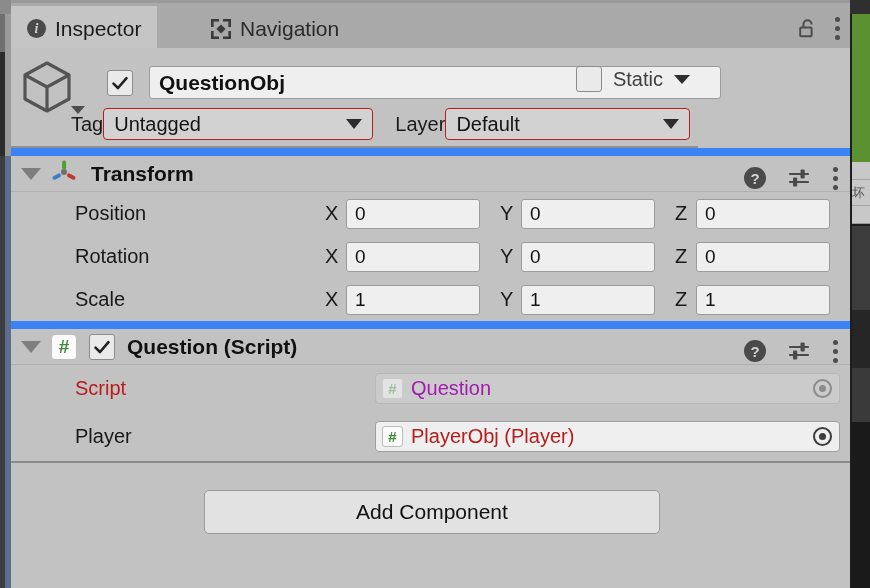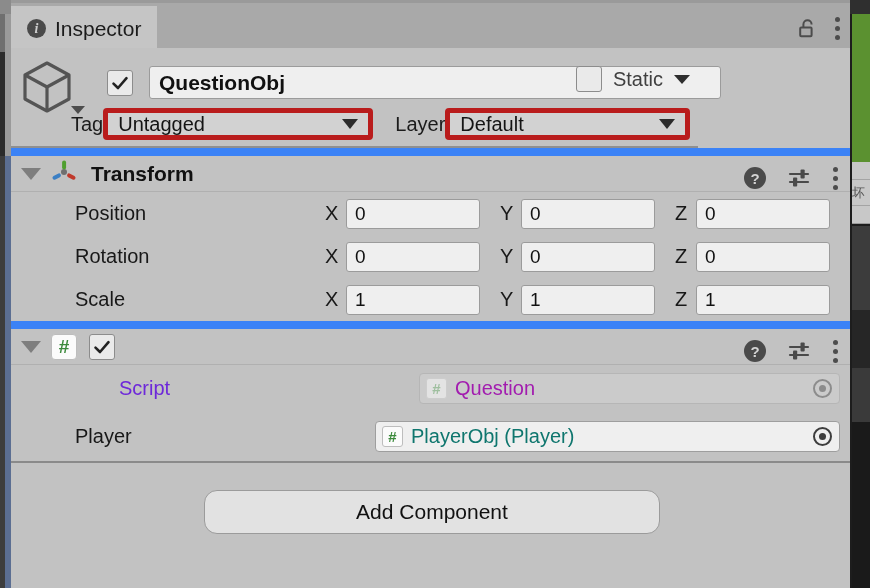--- a/index.html
+++ b/index.html
@@ -112,21 +112,21 @@
     padding: 0 9px; line-height: 31px;
     overflow: hidden; white-space: nowrap;
   }
   .static-wrap { position: absolute; right: 8px; top: 18px; display: flex; align-items: center; gap: 11px; }
   .static-label { font-size: 20px; color: #404040; }
   .caret-dn { width: 0; height: 0; border-left: 8px solid transparent; border-right: 8px solid transparent; border-top: 9px solid #2e2e2e; }
 
   .tl-row { position: absolute; left: 60px; top: 60px; right: 8px; display: flex; align-items: center; }
   .fld-label { font-size: 20px; color: #1b1b1b; white-space: nowrap; }
   .dropdown {
-    height: 32px; background: #d2d2d2; border: 5px solid #b91c1c; border-radius: 4px;
+    height: 32px; background: #d2d2d2; border: 1px solid #b91c1c; border-radius: 4px;
     display: flex; align-items: center; justify-content: space-between;
     padding: 0 10px 0 10px; font-size: 20px; color: #141414;
   }
   .dropdown .dd-caret { width:0; height:0; border-left:8px solid transparent; border-right:8px solid transparent; border-top:10px solid #2c2c2c; margin-left: 10px; }
   .dd-tag { width: 314px; }
   .dd-layer { width: 284px; }
 
   
   .comp-head {
     position: relative; height: 44px; width: 839px;
@@ -167,49 +167,49 @@
   .axis-letter { font-size: 20px; color: #181818; width: 13px; }
   .num-field {
     width: 134px; height: 30px; background: #efefef;
     border: 1px solid #9b9b9b; border-radius: 3px;
     font-size: 19px; color: #111; padding: 0 8px; line-height: 28px;
   }
 
   
   .orow { display: flex; align-items: center; height: 40px; padding-left: 36px; padding-right: 10px; }
   .orow-label { font-size: 20px; color: #181818; width: 300px; }
-  .orow-label.dim { color: #6d28d9; margin-left: 44px; }
+  .orow-label.dim { color: #b91c1c; }
   .obj-field {
     flex: 1; height: 31px; border-radius: 4px;
     display: flex; align-items: center;
     border: 1px solid #9e9e9e; background: #efefef;
     overflow: hidden;
   }
   .obj-field.dim { background: #cbcbcb; border-color: #b6b6b6; }
-  .obj-field-text { font-size: 20px; color: #0f766e; margin-left: 8px; white-space: nowrap; }
+  .obj-field-text { font-size: 20px; color: #b91c1c; margin-left: 8px; white-space: nowrap; }
   .obj-field.dim .obj-field-text { color: #a21caf; }
   .obj-pick {
     margin-left: auto; width: 34px; height: 29px;
     display: flex; align-items: center; justify-content: center; flex: none;
   }
   .obj-pick .ring {
     width: 19px; height: 19px; border-radius: 50%; border: 2px solid #3d3d3d;
     display: flex; align-items: center; justify-content: center;
   }
   .obj-pick .ring i { width: 7px; height: 7px; border-radius: 50%; background: #3d3d3d; display: block; }
   .obj-field.dim .obj-pick .ring { border-color: #8c8c8c; }
   .obj-field.dim .obj-pick .ring i { background: #8c8c8c; }
   .cs-pad { margin-left: 6px; }
 
   
   .footer { border-top: 2px solid #8a8a8a; width: 839px; height: 102px; background: #c2c2c2; position: relative; }
   .add-btn {
     position: absolute; left: 193px; top: 27px;
     width: 456px; height: 44px;
-    background: #e2e2e2; border: 1px solid #9b9b9b; border-radius: 13px;
+    background: #e2e2e2; border: 1px solid #9b9b9b; border-radius: 5px;
     font-size: 21px; color: #111;
     display: flex; align-items: center; justify-content: center;
   }
 </style>
 </head>
 <body>
 
 <div id="root">
 
   <div class="left-gutter">
@@ -233,20 +233,34 @@
 
   <div class="panel">
 
     <div class="tabbar">
 
       <div class="tab active tab-inspector">
         <span class="icon-info">i</span>
         <span>Inspector</span>
       </div>
 
+      <div class="tab tab-navigation">
+        <span class="icon-nav">
+          <svg viewBox="0 0 20 20" width="20" height="20">
+            <g fill="#3a3a3a">
+              <path d="M0 0 L8 0 L8 2.6 L2.6 2.6 L2.6 8 L0 8 Z"></path>
+              <path d="M20 0 L20 8 L17.4 8 L17.4 2.6 L12 2.6 L12 0 Z"></path>
+              <path d="M0 20 L0 12 L2.6 12 L2.6 17.4 L8 17.4 L8 20 Z"></path>
+              <path d="M20 20 L12 20 L12 17.4 L17.4 17.4 L17.4 12 L20 12 Z"></path>
+              <path d="M10 5.4 L14.6 10 L10 14.6 L5.4 10 Z"></path>
+            </g>
+          </svg>
+        </span>
+        <span>Navigation</span>
+      </div>
 
       <div class="tab-tools">
         <span class="icon-lock">
           <svg viewBox="0 0 20 22" width="20" height="22">
             <path d="M5.4 9.6 V6.4 a4.1 4.1 0 0 1 8.2 0" fill="none" stroke="#4c4c4c" stroke-width="2"></path>
             <rect x="2.2" y="9.6" width="11.4" height="8.6" rx="1" fill="none" stroke="#4c4c4c" stroke-width="2"></rect>
           </svg>
         </span>
         <span class="icon-kebab">
           <i></i>
@@ -381,20 +395,21 @@
     </div>
 
     <div class="comp-head">
       <span class="foldout"></span>
       <span class="icon-cs">#</span>
       <span class="chk" style="margin-left:12px;">
         <svg viewBox="0 0 18 18">
             <path d="M2.5 9.6 L7 14 L15.5 4.2" fill="none" stroke="#222" stroke-width="2.6" stroke-linecap="round" stroke-linejoin="round"></path>
           </svg>
       </span>
+      <span class="comp-title tight">Question (Script)</span>
       <span class="comp-tools">
         <span class="icon-help">?</span>
         <span class="icon-preset">
           <svg viewBox="0 0 22 20" width="22" height="20">
             <g stroke="#4a4a4a" stroke-width="2.2" stroke-linecap="round">
               <line x1="2" y1="6" x2="20" y2="6"></line>
               <line x1="2" y1="14" x2="20" y2="14"></line>
             </g>
             <rect x="12.5" y="1.6" width="4.2" height="8.8" rx="1" fill="#4a4a4a"></rect>
             <rect x="5" y="9.6" width="4.2" height="8.8" rx="1" fill="#4a4a4a"></rect>

